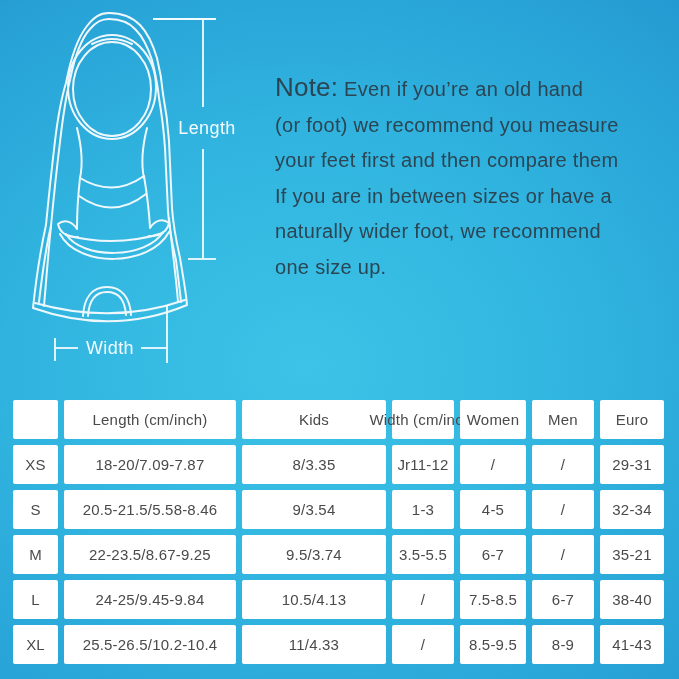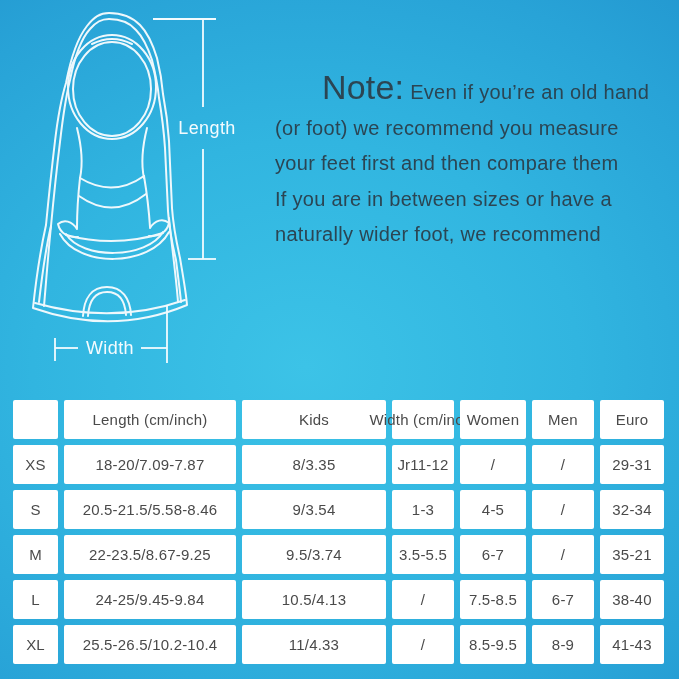--- a/index.html
+++ b/index.html
@@ -17,21 +17,21 @@
   .diagram svg{display:block;}
   .fin-stroke{fill:none;stroke:#eef8fc;stroke-width:2;stroke-linecap:round;stroke-linejoin:round;}
   .dim-stroke{fill:none;stroke:#f2fbfe;stroke-width:1.8;stroke-linecap:butt;}
   .dim-label{fill:#f4fbfe;font-size:18px;letter-spacing:0.4px;}
 
   
   .note{
     position:absolute;left:275px;top:70px;width:398px;
     color:#2b4553;font-size:20px;line-height:35.5px;letter-spacing:0.3px;
   }
-  .note-label{font-size:34px;letter-spacing:0.2px;margin-left:47px;}
+  .note-label{font-size:26px;letter-spacing:0.2px;}
 
   
   .size-table{
     position:absolute;left:13px;top:400px;
     display:grid;
     grid-template-columns:45px 172px 144px 62px 66px 62px 64px;
     grid-auto-rows:39px;
     gap:6px;
   }
   .cell{
@@ -108,20 +108,21 @@
       <text class="dim-label" x="90" y="346" text-anchor="middle">Width</text>
     </svg>
   </div>
 
   <div class="note">
     <div><span class="note-label">Note:</span> <span>Even if you’re an old hand</span></div>
     <div>(or foot) we recommend you measure</div>
     <div>your feet first and then compare them</div>
     <div>If you are in between sizes or have a</div>
     <div>naturally wider foot, we recommend</div>
+    <div>one size up.</div>
   </div>
 
   <div class="size-table">
 
     <div class="cell"></div>
     <div class="cell">Length (cm/inch)</div>
     <div class="cell">Kids</div>
     <div class="cell">Width (cm/inch)</div>
     <div class="cell">Women</div>
     <div class="cell">Men</div>

